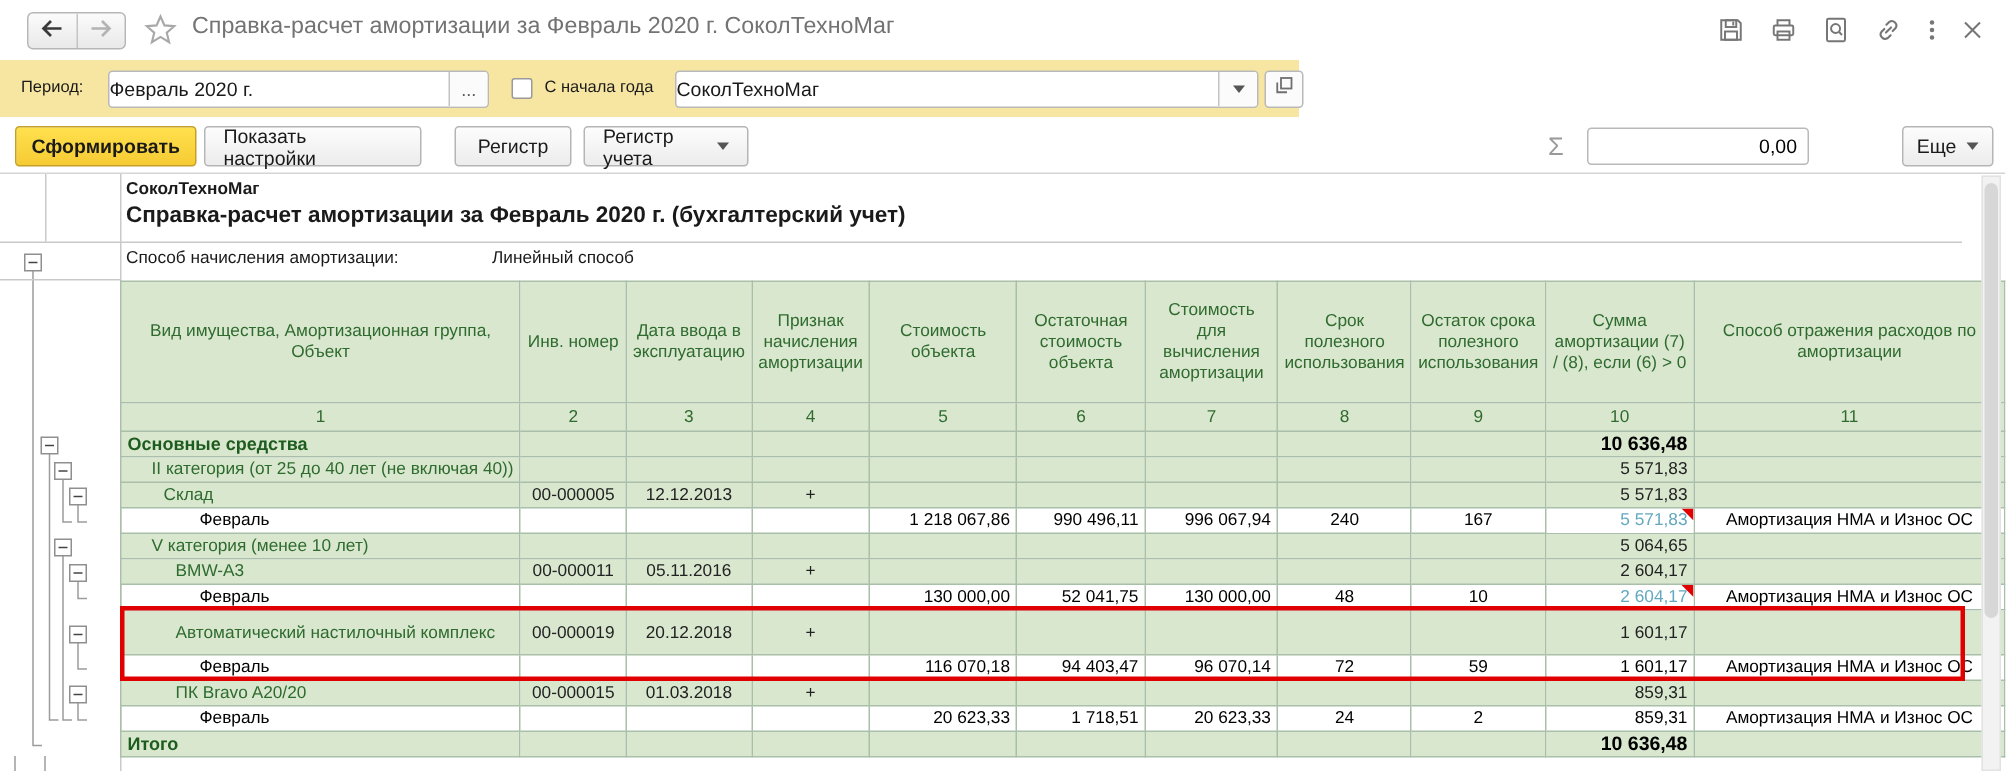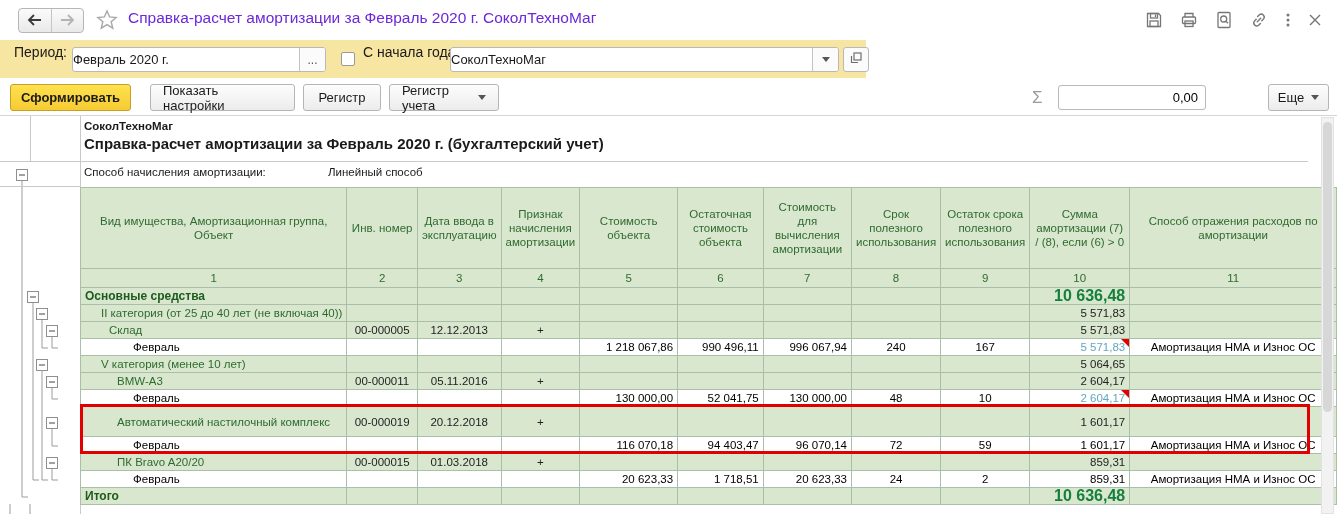--- a/index.html
+++ b/index.html
@@ -8,27 +8,27 @@
   #app { position:relative; width:1337px; height:514px; background:#fff; }
 
   
   .titlebar { position:absolute; left:0; top:0; width:1337px; height:40px; background:#fff; }
   .navgroup { position:absolute; left:18px; top:8px; width:66px; height:25px; display:flex;
               border:1px solid #b6b6b6; border-radius:4px; overflow:hidden;
               background:linear-gradient(#fbfbfb,#e9e9e9); }
   .navbtn { flex:1; display:flex; align-items:center; justify-content:center; cursor:pointer; }
   .navbtn + .navbtn { border-left:1px solid #c4c4c4; }
   .star { position:absolute; left:96px; top:9px; width:22px; height:22px; }
-  .wintitle { position:absolute; left:128px; top:9px; font-size:15.5px; color:#6d28d9; white-space:nowrap; }
+  .wintitle { position:absolute; left:128px; top:9px; font-size:15.5px; color:#737373; white-space:nowrap; }
   .winicons { position:absolute; right:14px; top:10px; display:flex; align-items:center; gap:15px; }
   .winicons span { display:inline-flex; cursor:pointer; }
 
   
   .filterbar { position:absolute; left:0; top:40px; width:866px; height:38px; background:#f7e5a2; }
-  .flabel { position:absolute; top:4px; font-size:14px; color:#1a1a1a; }
+  .flabel { position:absolute; top:12px; font-size:11px; color:#1a1a1a; }
   .field { position:absolute; top:47px; height:25px; background:#fff; border:1px solid #b9b9b9;
            border-radius:3px; display:flex; overflow:hidden; }
   .field input { border:none; outline:none; flex:1; font:13px "Liberation Sans",sans-serif;
                  padding:0 0; color:#1a1a1a; background:transparent; }
   .fbtn { width:26px; border-left:1px solid #c4c4c4; background:#fbfbfb; display:flex;
           align-items:center; justify-content:center; font-size:12px; color:#555; cursor:pointer; }
   .checkbox { position:absolute; left:341px; top:52px; width:14px; height:14px; background:#fff;
               border:1px solid #9a9a9a; border-radius:2px; cursor:pointer; }
   .tri { width:0; height:0; border-left:4px solid transparent; border-right:4px solid transparent;
          border-top:5px solid #555; }
@@ -68,21 +68,21 @@
   tr.hdrnum th { padding:0; }
   tbody tr { height:17px; }
   tbody tr.tall { height:30px; }
   tbody td { color:#000; background:#fff; vertical-align:middle; white-space:nowrap; }
   tbody tr.tall td.c-name { white-space:normal; line-height:14px; }
   .r-group-bold td, .r-group td, .r-item td, .r-total td { background:#d9e7cf; color:#222; }
   .r-group-bold td.c-name, .r-total td.c-name { font-weight:bold; color:#1e5b1e; font-size:12px; }
   .r-group td.c-name, .r-item td.c-name { color:#2e6b2e; }
   .c-center { text-align:center; }
   .c-num { text-align:right; }
-  .v-bold { font-weight:bold; color:#15803d; font-size:16px; }
+  .v-bold { font-weight:bold; color:#000000; font-size:13px; }
   .v-link { color:#62a8bf; }
   .corner { position:absolute; top:0; right:0; width:0; height:0;
             border-top:8px solid #e00000; border-left:8px solid transparent; }
 
   .redbox { position:absolute; left:80px; top:288px; width:1230px; height:50px;
             border:3px solid #e00000; pointer-events:none; }
 
   .scrollbar { position:absolute; right:3px; top:1px; width:13px; height:397px; background:#f2f2f2;
                border:1px solid #e2e2e2; }
   .thumb { position:absolute; left:1px; top:4px; width:9px; height:290px; background:#d7d7d7; border-radius:5px; }
@@ -183,21 +183,21 @@
           <rect x="5" y="2" width="7" height="7"></rect>
           <path d="M2.5 5 V11.5 H9"></path>
         </svg>
     </span>
   </div>
 
   <div class="toolbar">
     <div class="btn primary" style="left:10px; width:121px;">
       <span>Сформировать</span>
     </div>
-    <div class="btn" style="left:150px; width:145px;">
+    <div class="btn" style="left:136px; width:145px;">
       <span>Показать настройки</span>
     </div>
     <div class="btn" style="left:303px; width:78px;">
       <span>Регистр</span>
     </div>
     <div class="btn" style="left:389px; width:110px;">
       <span>Регистр учета</span>
       <span class="tri"></span>
     </div>
     <span class="sigma">Σ</span>

